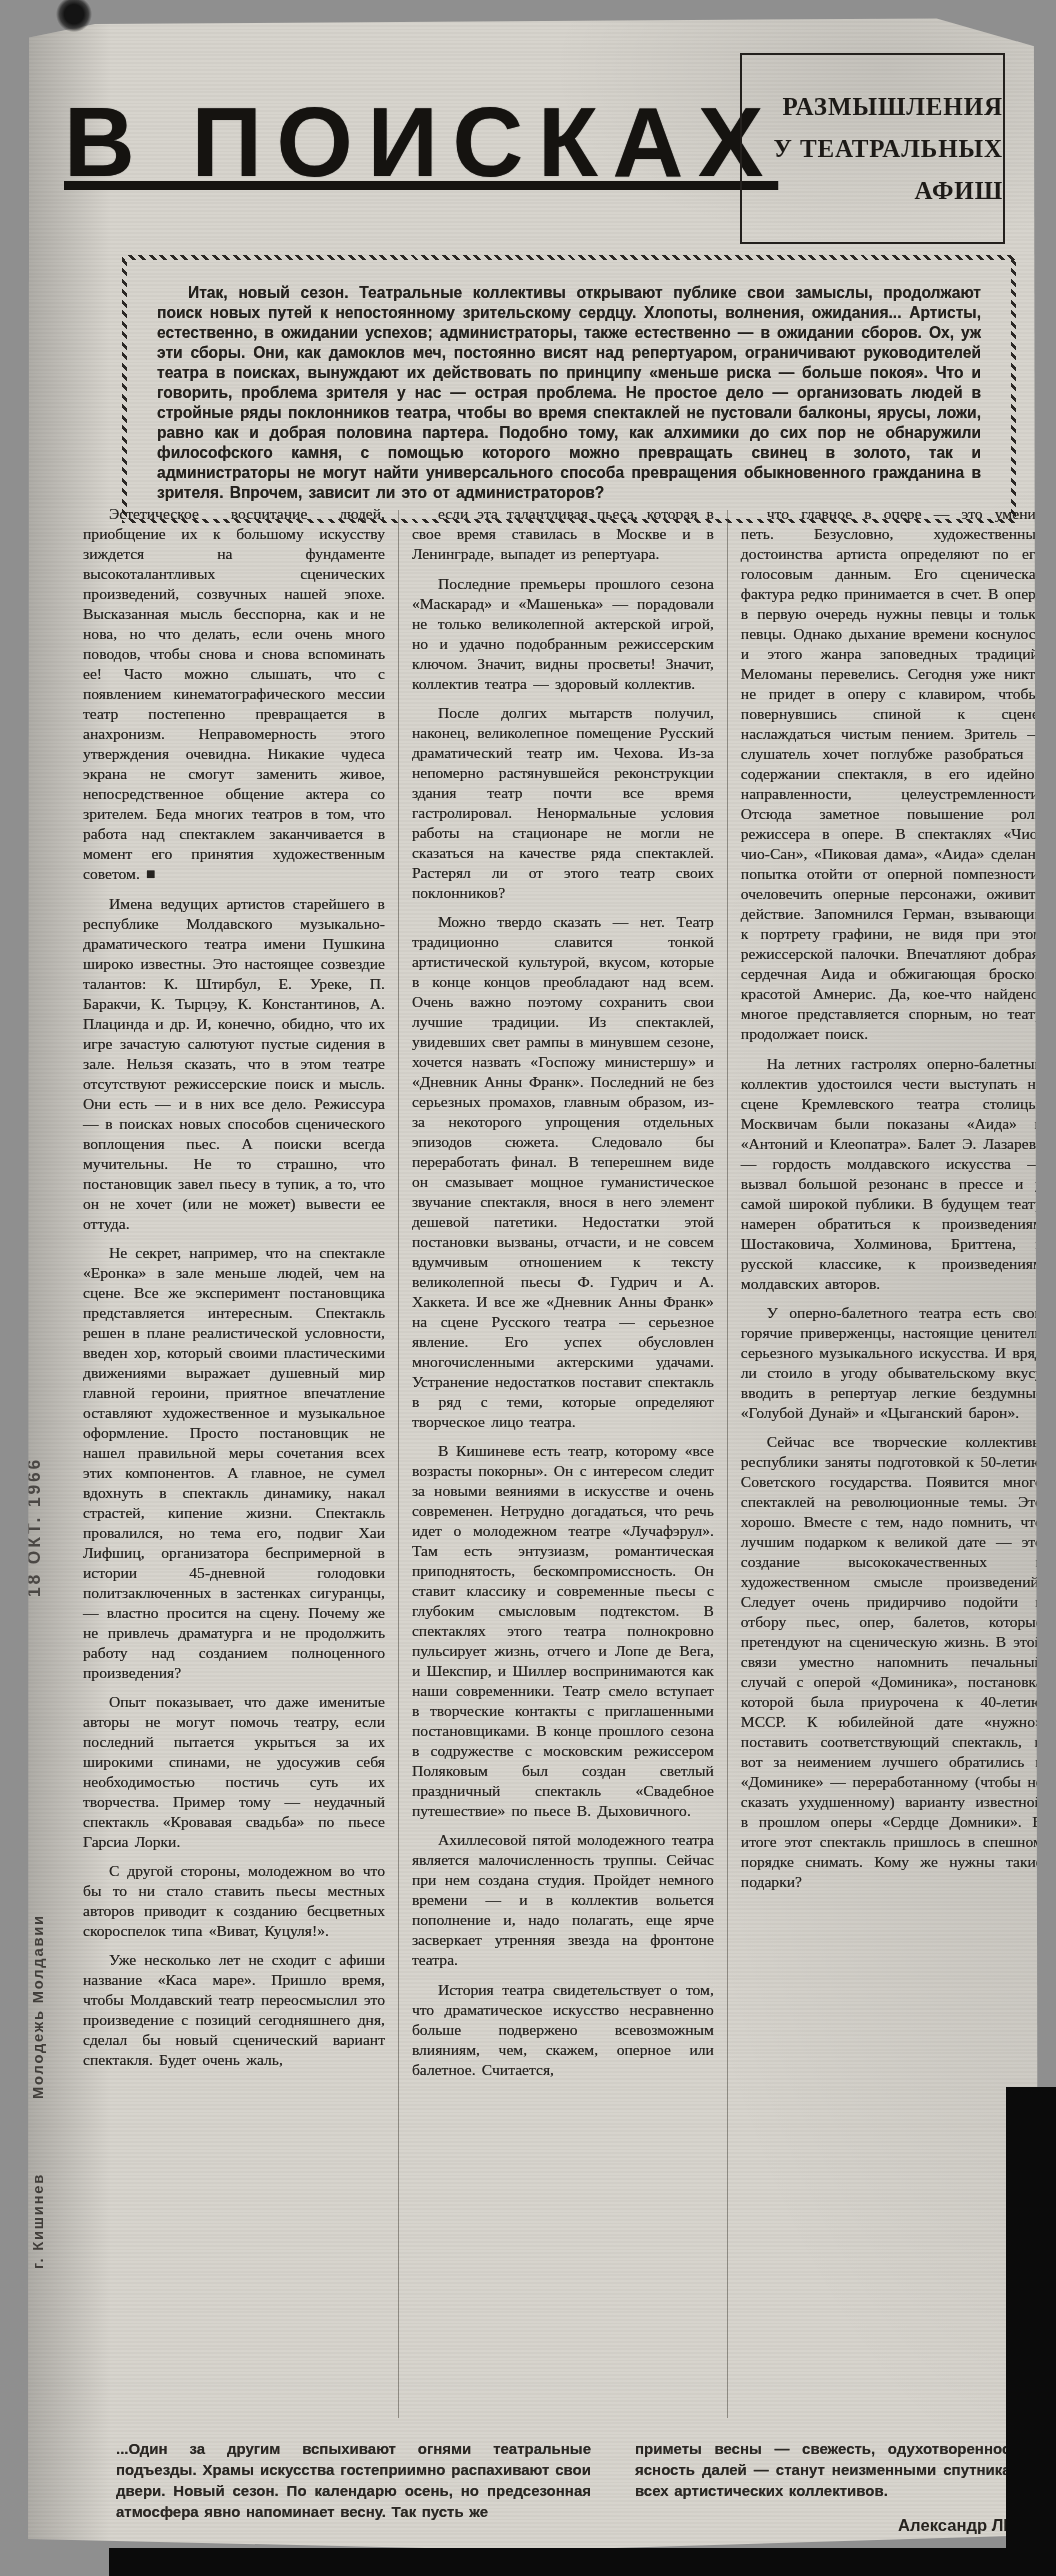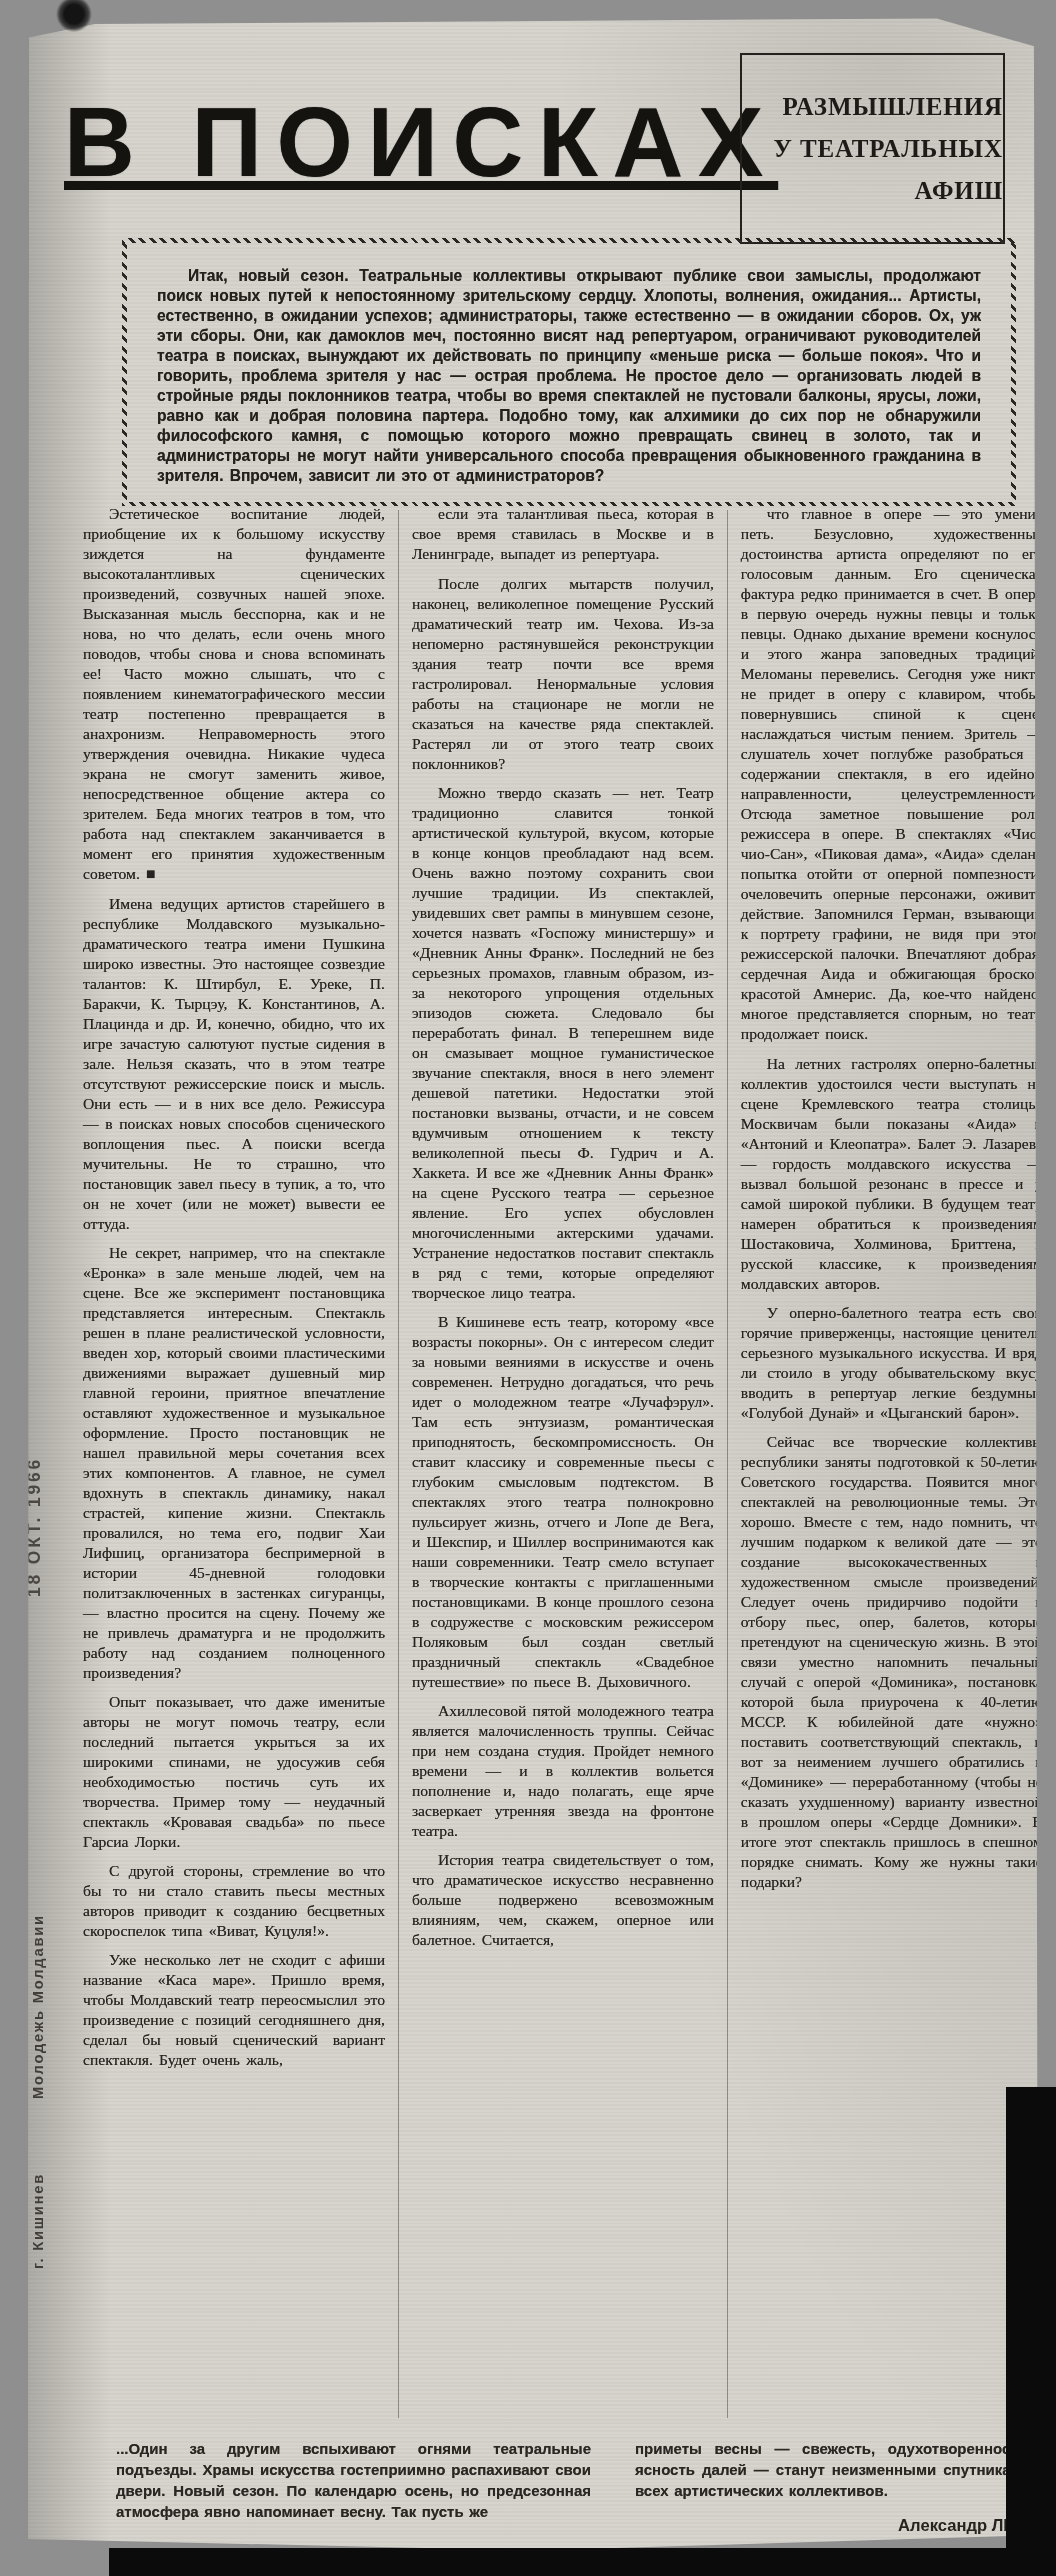--- a/index.html
+++ b/index.html
@@ -35,21 +35,21 @@
   .title .l1{letter-spacing:14.7px;text-decoration:underline;}
   .title .l2{letter-spacing:2.8px;}
   .kicker{
     position:absolute;left:716px;top:35px;width:265px;height:191px;
     border:2.8px solid #23201d;box-sizing:border-box;
     display:flex;flex-direction:column;justify-content:center;align-items:flex-end;
     font-family:"Liberation Serif", serif;font-weight:bold;
     font-size:25px;line-height:42px;letter-spacing:0.9px;color:#1d1a17;text-align:center;
   }
   
-  .lead-box{position:absolute;left:98px;top:220px;width:894px;box-sizing:border-box;
+  .lead-box{position:absolute;left:98px;top:237px;width:894px;box-sizing:border-box;
     padding:28px 35px 20px 35px;}
   .zz{position:absolute;background-image:repeating-linear-gradient(45deg,#2a2724 0 2.8px,transparent 2.8px 7.4px);}
   .zz.t{left:0;right:0;top:0;height:4.6px;}
   .zz.b{left:0;right:0;bottom:0;height:4.6px;}
   .zz.l{top:0;bottom:0;left:0;width:4.6px;}
   .zz.r{top:0;bottom:0;right:0;width:4.6px;}
   .lead-text{
     margin:0;font-family:"Liberation Sans", sans-serif;font-weight:bold;
     font-size:15.6px;line-height:20px;word-spacing:1.8px;text-align:justify;text-indent:31px;
     color:#24211d;text-shadow:0 0 0.5px rgba(0,0,0,.55);
@@ -105,26 +105,27 @@
     <div class="zz r"></div>
     <p class="lead-text">Итак, новый сезон. Театральные коллективы открывают публике свои замыслы, продолжают поиск новых путей к непостоянному зрительскому сердцу. Хлопоты, волнения, ожидания... Артисты, естественно, в ожидании успехов; администраторы, также естественно — в ожидании сборов. Ох, уж эти сборы. Они, как дамоклов меч, постоянно висят над репертуаром, ограничивают руководителей театра в поисках, вынуждают их действовать по принципу «меньше риска — больше покоя». Что и говорить, проблема зрителя у нас — острая проблема. Не простое дело — организовать людей в стройные ряды поклонников театра, чтобы во время спектаклей не пустовали балконы, ярусы, ложи, равно как и добрая половина партера. Подобно тому, как алхимики до сих пор не обнаружили философского камня, с помощью которого можно превращать свинец в золото, так и администраторы не могут найти универсального способа превращения обыкновенного гражданина в зрителя. Впрочем, зависит ли это от администраторов?</p>
   </section>
 
   <section class="cols">
     <article class="col">
       <p>Эстетическое воспитание людей, приобщение их к большому искусству зиждется на фундаменте высокоталантливых сценических произведений, созвучных нашей эпохе. Высказанная мысль бесспорна, как и не нова, но что делать, если очень много поводов, чтобы снова и снова вспоминать ее! Часто можно слышать, что с появлением кинематографического мессии театр постепенно превращается в анахронизм. Неправомерность этого утверждения очевидна. Никакие чудеса экрана не смогут заменить живое, непосредственное общение актера со зрителем. Беда многих театров в том, что работа над спектаклем заканчивается в момент его принятия художественным советом. ■</p>
       <p>Имена ведущих артистов старейшего в республике Молдавского музыкально-драматического театра имени Пушкина широко известны. Это настоящее созвездие талантов: К. Штирбул, Е. Уреке, П. Баракчи, К. Тырцэу, К. Константинов, А. Плацинда и др. И, конечно, обидно, что их игре зачастую салютуют пустые сидения в зале. Нельзя сказать, что в этом театре отсутствуют режиссерские поиск и мысль. Они есть — и в них все дело. Режиссура — в поисках новых способов сценического воплощения пьес. А поиски всегда мучительны. Не то страшно, что постановщик завел пьесу в тупик, а то, что он не хочет (или не может) вывести ее оттуда.</p>
       <p>Не секрет, например, что на спектакле «Еронка» в зале меньше людей, чем на сцене. Все же эксперимент постановщика представляется интересным. Спектакль решен в плане реалистической условности, введен хор, который своими пластическими движениями выражает душевный мир главной героини, приятное впечатление оставляют художественное и музыкальное оформление. Просто постановщик не нашел правильной меры сочетания всех этих компонентов. А главное, не сумел вдохнуть в спектакль динамику, накал страстей, кипение жизни. Спектакль провалился, но тема его, подвиг Хаи Лифшиц, организатора беспримерной в истории 45-дневной голодовки политзаключенных в застенках сигуранцы, — властно просится на сцену. Почему же не привлечь драматурга и не продолжить работу над созданием полноценного произведения?</p>
       <p>Опыт показывает, что даже именитые авторы не могут помочь театру, если последний пытается укрыться за их широкими спинами, не удосужив себя необходимостью постичь суть их творчества. Пример тому — неудачный спектакль «Кровавая свадьба» по пьесе Гарсиа Лорки.</p>
-      <p>С другой стороны, стремление во что бы то ни стало ставить пьесы местных авторов приводит к созданию бесцветных скороспелок типа «Виват, Куцуля!».</p>
+      <p>С другой стороны, молодежном во что бы то ни стало ставить пьесы местных авторов приводит к созданию бесцветных скороспелок типа «Виват, Куцуля!».</p>
       <p>Уже несколько лет не сходит с афиши название «Каса маре». Пришло время, чтобы Молдавский театр переосмыслил это произведение с позиций сегодняшнего дня, сделал бы новый сценический вариант спектакля. Будет очень жаль,</p>
     </article>
     <div class="col-rule"></div>
     <article class="col">
       <p>если эта талантливая пьеса, которая в свое время ставилась в Москве и в Ленинграде, выпадет из репертуара.</p>
+      <p>Последние премьеры прошлого сезона «Маскарад» и «Машенька» — порадовали не только великолепной актерской игрой, но и удачно подобранным режиссерским ключом. Значит, видны просветы! Значит, коллектив театра — здоровый коллектив.</p>
       <p>После долгих мытарств получил, наконец, великолепное помещение Русский драматический театр им. Чехова. Из-за непомерно растянувшейся реконструкции здания театр почти все время гастролировал. Ненормальные условия работы на стационаре не могли не сказаться на качестве ряда спектаклей. Растерял ли от этого театр своих поклонников?</p>
       <p>Можно твердо сказать — нет. Театр традиционно славится тонкой артистической культурой, вкусом, которые в конце концов преобладают над всем. Очень важно поэтому сохранить свои лучшие традиции. Из спектаклей, увидевших свет рампы в минувшем сезоне, хочется назвать «Госпожу министершу» и «Дневник Анны Франк». Последний не без серьезных промахов, главным образом, из-за некоторого упрощения отдельных эпизодов сюжета. Следовало бы переработать финал. В теперешнем виде он смазывает мощное гуманистическое звучание спектакля, внося в него элемент дешевой патетики. Недостатки этой постановки вызваны, отчасти, и не совсем вдумчивым отношением к тексту великолепной пьесы Ф. Гудрич и А. Хаккета. И все же «Дневник Анны Франк» на сцене Русского театра — серьезное явление. Его успех обусловлен многочисленными актерскими удачами. Устранение недостатков поставит спектакль в ряд с теми, которые определяют творческое лицо театра.</p>
       <p>В Кишиневе есть театр, которому «все возрасты покорны». Он с интересом следит за новыми веяниями в искусстве и очень современен. Нетрудно догадаться, что речь идет о молодежном театре «Лучафэрул». Там есть энтузиазм, романтическая приподнятость, бескомпромиссность. Он ставит классику и современные пьесы с глубоким смысловым подтекстом. В спектаклях этого театра полнокровно пульсирует жизнь, отчего и Лопе де Вега, и Шекспир, и Шиллер воспринимаются как наши современники. Театр смело вступает в творческие контакты с приглашенными постановщиками. В конце прошлого сезона в содружестве с московским режиссером Поляковым был создан светлый праздничный спектакль «Свадебное путешествие» по пьесе В. Дыховичного.</p>
       <p>Ахиллесовой пятой молодежного театра является малочисленность труппы. Сейчас при нем создана студия. Пройдет немного времени — и в коллектив вольется пополнение и, надо полагать, еще ярче засверкает утренняя звезда на фронтоне театра.</p>
       <p>История театра свидетельствует о том, что драматическое искусство несравненно больше подвержено всевозможным влияниям, чем, скажем, оперное или балетное. Считается,</p>
     </article>
     <div class="col-rule"></div>
     <article class="col">
       <p>что главное в опере — это умение петь. Безусловно, художественные достоинства артиста определяют по его голосовым данным. Его сценическая фактура редко принимается в счет. В опере в первую очередь нужны певцы и только певцы. Однако дыхание времени коснулось и этого жанра заповедных традиций. Меломаны перевелись. Сегодня уже никто не придет в оперу с клавиром, чтобы, повернувшись спиной к сцене, наслаждаться чистым пением. Зритель — слушатель хочет поглубже разобраться в содержании спектакля, в его идейной направленности, целеустремленности. Отсюда заметное повышение роли режиссера в опере. В спектаклях «Чио-чио-Сан», «Пиковая дама», «Аида» сделана попытка отойти от оперной помпезности, очеловечить оперные персонажи, оживить действие. Запомнился Герман, взывающий к портрету графини, не видя при этом режиссерской палочки. Впечатляют добрая, сердечная Аида и обжигающая броской красотой Амнерис. Да, кое-что найдено, многое представляется спорным, но театр продолжает поиск.</p>
       <p>На летних гастролях оперно-балетный коллектив удостоился чести выступать на сцене Кремлевского театра столицы. Москвичам были показаны «Аида» и «Антоний и Клеопатра». Балет Э. Лазарева — гордость молдавского искусства — вызвал большой резонанс в прессе и у самой широкой публики. В будущем театр намерен обратиться к произведениям Шостаковича, Холминова, Бриттена, к русской классике, к произведениям молдавских авторов.</p>

